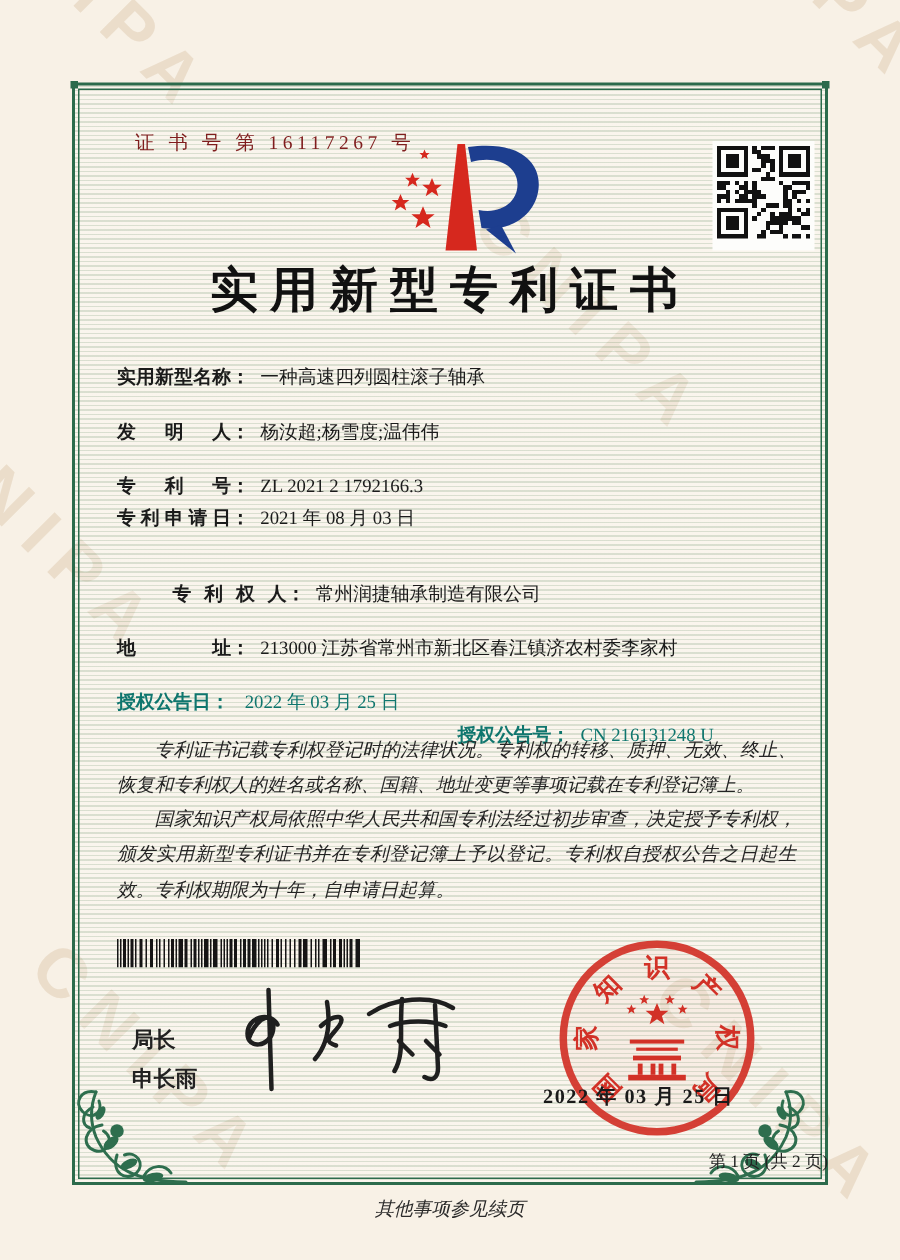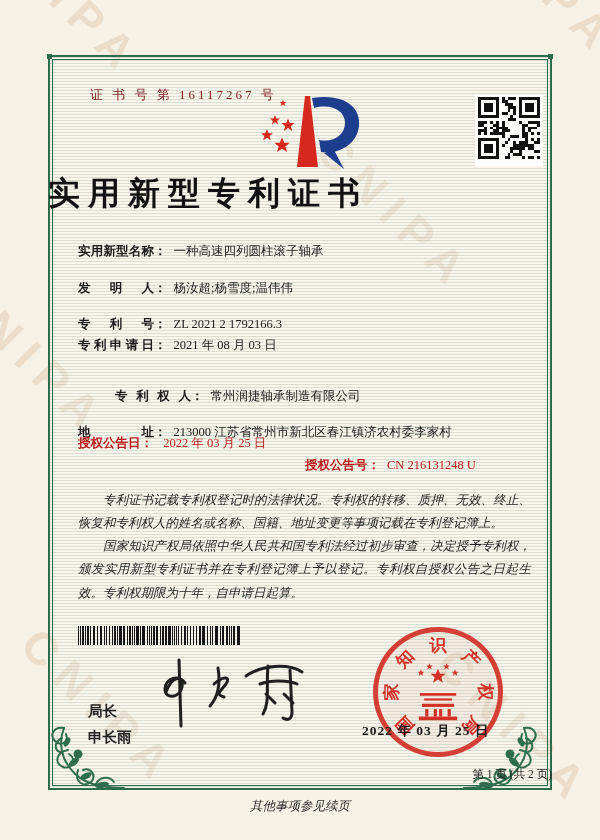--- a/index.html
+++ b/index.html
@@ -26,46 +26,46 @@
   .csq-tl{left:47px; top:54px;} .csq-tr{left:548px; top:54px;}
 
   .ornament { position:absolute; z-index:3; }
   .orn-left { left:34px; top:692px; }
   .orn-right{ left:462px; top:692px; transform:scaleX(-1); }
 
   
   .cert-no { position:absolute; left:90px; top:86px; font-size:13px; letter-spacing:3px; color:#7f1d1d; z-index:4; }
   .logo { position:absolute; left:252px; top:92px; z-index:4; }
   .qr-wrap { position:absolute; left:475px; top:94px; background:#fdfdfb; padding:3px; z-index:4; }
-  .title { position:absolute; left:48px; top:172px; width:504px; text-align:left;
+  .title { position:absolute; left:48px; top:172px; width:504px; text-align:center;
            font-size:32px; font-weight:bold; letter-spacing:8px; color:#111; z-index:4; }
 
   
   .fields { position:absolute; left:78px; top:243px; width:456px; z-index:4; font-size:12.5px; color:#1b1b1b; }
   .frow { position:absolute; left:0; white-space:nowrap; }
   .frow:nth-child(1){top:0;} .frow:nth-child(2){top:37px;} .frow:nth-child(3){top:73px;}
   .frow:nth-child(4){top:94px;font-family:Liberation Serif, serif;} .frow:nth-child(5){top:145px;margin-left:37px;} .frow:nth-child(6){top:181px;}
   .flabel { display:inline-block; width:76px; text-align:justify; text-align-last:justify; font-weight:600; }
   .fcolon { font-weight:600; }
   .fvalue { margin-left:7px; }
-  .grant { position:absolute; left:78px; top:435px; width:456px; font-size:12.5px; color:#b91c1c; z-index:4; white-space:nowrap; }
+  .grant { position:absolute; left:78px; top:460px; width:456px; font-size:12.5px; color:#0f766e; z-index:4; white-space:nowrap; }
   .grant .col2 { position:absolute; left:227px; top:0;margin-top:22px; }
 
   
   .paras { position:absolute; left:78px; top:489px; width:453px; font-size:12.5px; line-height:1.85;
            color:#242424; font-style:italic; z-index:4; text-align:justify; }
   .paras p { text-indent:2em; }
 
   
   .barcode { position:absolute; left:78px; top:626px; z-index:4; }
 
   
   .director { position:absolute; left:88px; top:681px; z-index:4;
               font-family:"Liberation Sans","DejaVu Sans",sans-serif;
-              font-weight:bold; font-size:14.5px; color:#222; line-height:26px;margin-top:17px; }
+              font-weight:bold; font-size:14.5px; color:#222; line-height:26px; }
   .signature { position:absolute; left:148px; top:652px; z-index:5; }
 
   .seal { position:absolute; left:373px; top:627px; width:130px; height:130px; border-radius:50%;
           border:5px solid rgba(211,49,39,0.92); background:rgba(225,90,70,0.05); z-index:4; }
   .seal-ring { position:absolute; inset:0; }
   .seal-ring span { position:absolute; left:50%; top:50%; font-size:17px; font-weight:bold;
                     color:#d23127; font-family:"Liberation Serif","DejaVu Serif",serif; }
   .emblem { position:absolute; left:50%; top:50%; transform:translate(-50%,-50%); }
   .seal-date { position:absolute; left:362px; top:722px; width:160px; font-size:13.5px; font-weight:bold;
                letter-spacing:1px; color:#1a1a1a; z-index:6; white-space:nowrap; }

